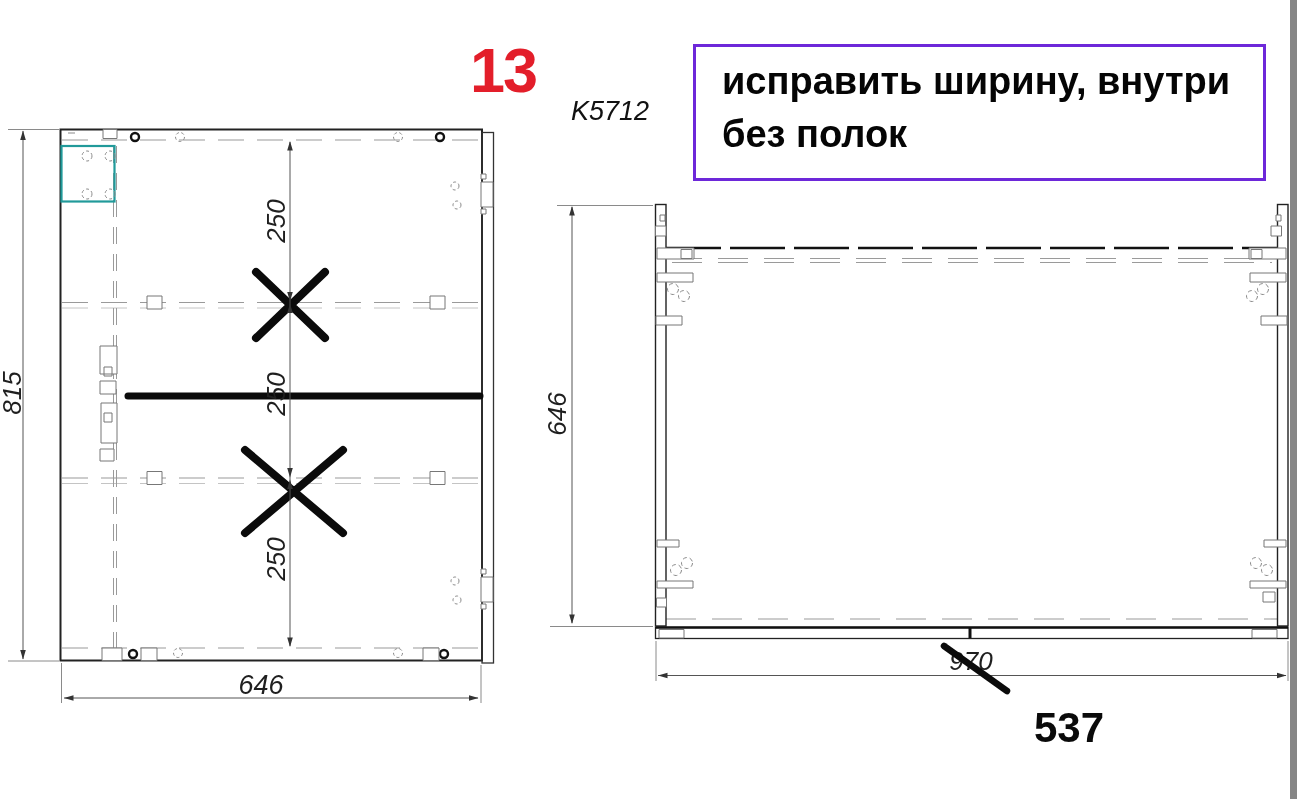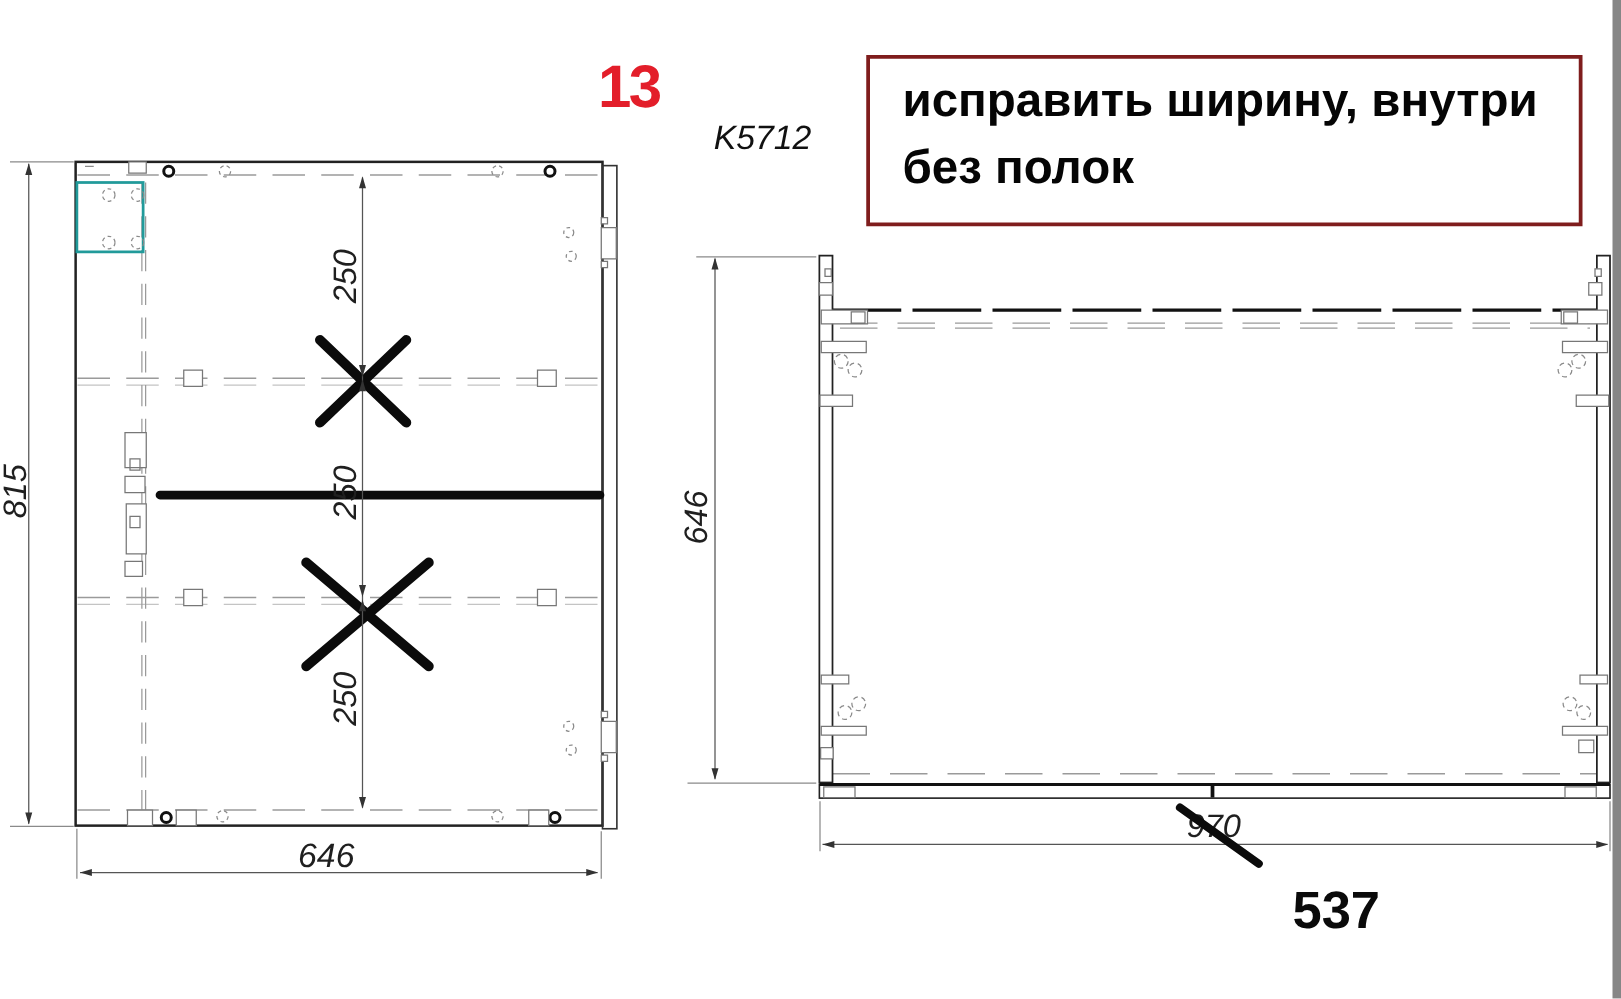--- a/index.html
+++ b/index.html
@@ -3,24 +3,24 @@
 <meta charset="utf-8">
 <style>
   html,body{margin:0;padding:0;background:#ffffff;}
   #canvas{position:relative;width:1297px;height:799px;background:#ffffff;overflow:hidden;
           font-family:"Liberation Sans", sans-serif;}
   svg{position:absolute;left:0;top:0;}
   .txt{position:absolute;white-space:nowrap;color:#1a1a1a;
        transform:translate(-50%,-50%);}
   .txt.rot{transform:translate(-50%,-50%) rotate(-90deg);}
   .dimtxt{font-style:italic;font-size:26px;color:#1f1f1f;}
-  .pageno{font-size:48px;font-weight:bold;letter-spacing:-2px;}
+  .pageno{font-size:63px;font-weight:bold;letter-spacing:-2px;}
   .model{font-style:italic;font-size:27px;color:#111;}
   .notebox{position:absolute;left:693px;top:44px;width:573px;height:137px;
-           box-sizing:border-box;border:3px solid #7f1d1d;background:#fff;
+           box-sizing:border-box;border:3px solid #6d28d9;background:#fff;
            padding:8px 0 6px 26px;}
   .noteline{font-size:38px;font-weight:bold;line-height:53px;color:#050505;}
   .big-dim{font-size:42px;font-weight:bold;color:#0a0a0a;}
   .edge{position:absolute;top:0;right:0;width:7px;height:799px;}
 </style>
 </head>
 <body>
 
 <div id="canvas">
 

